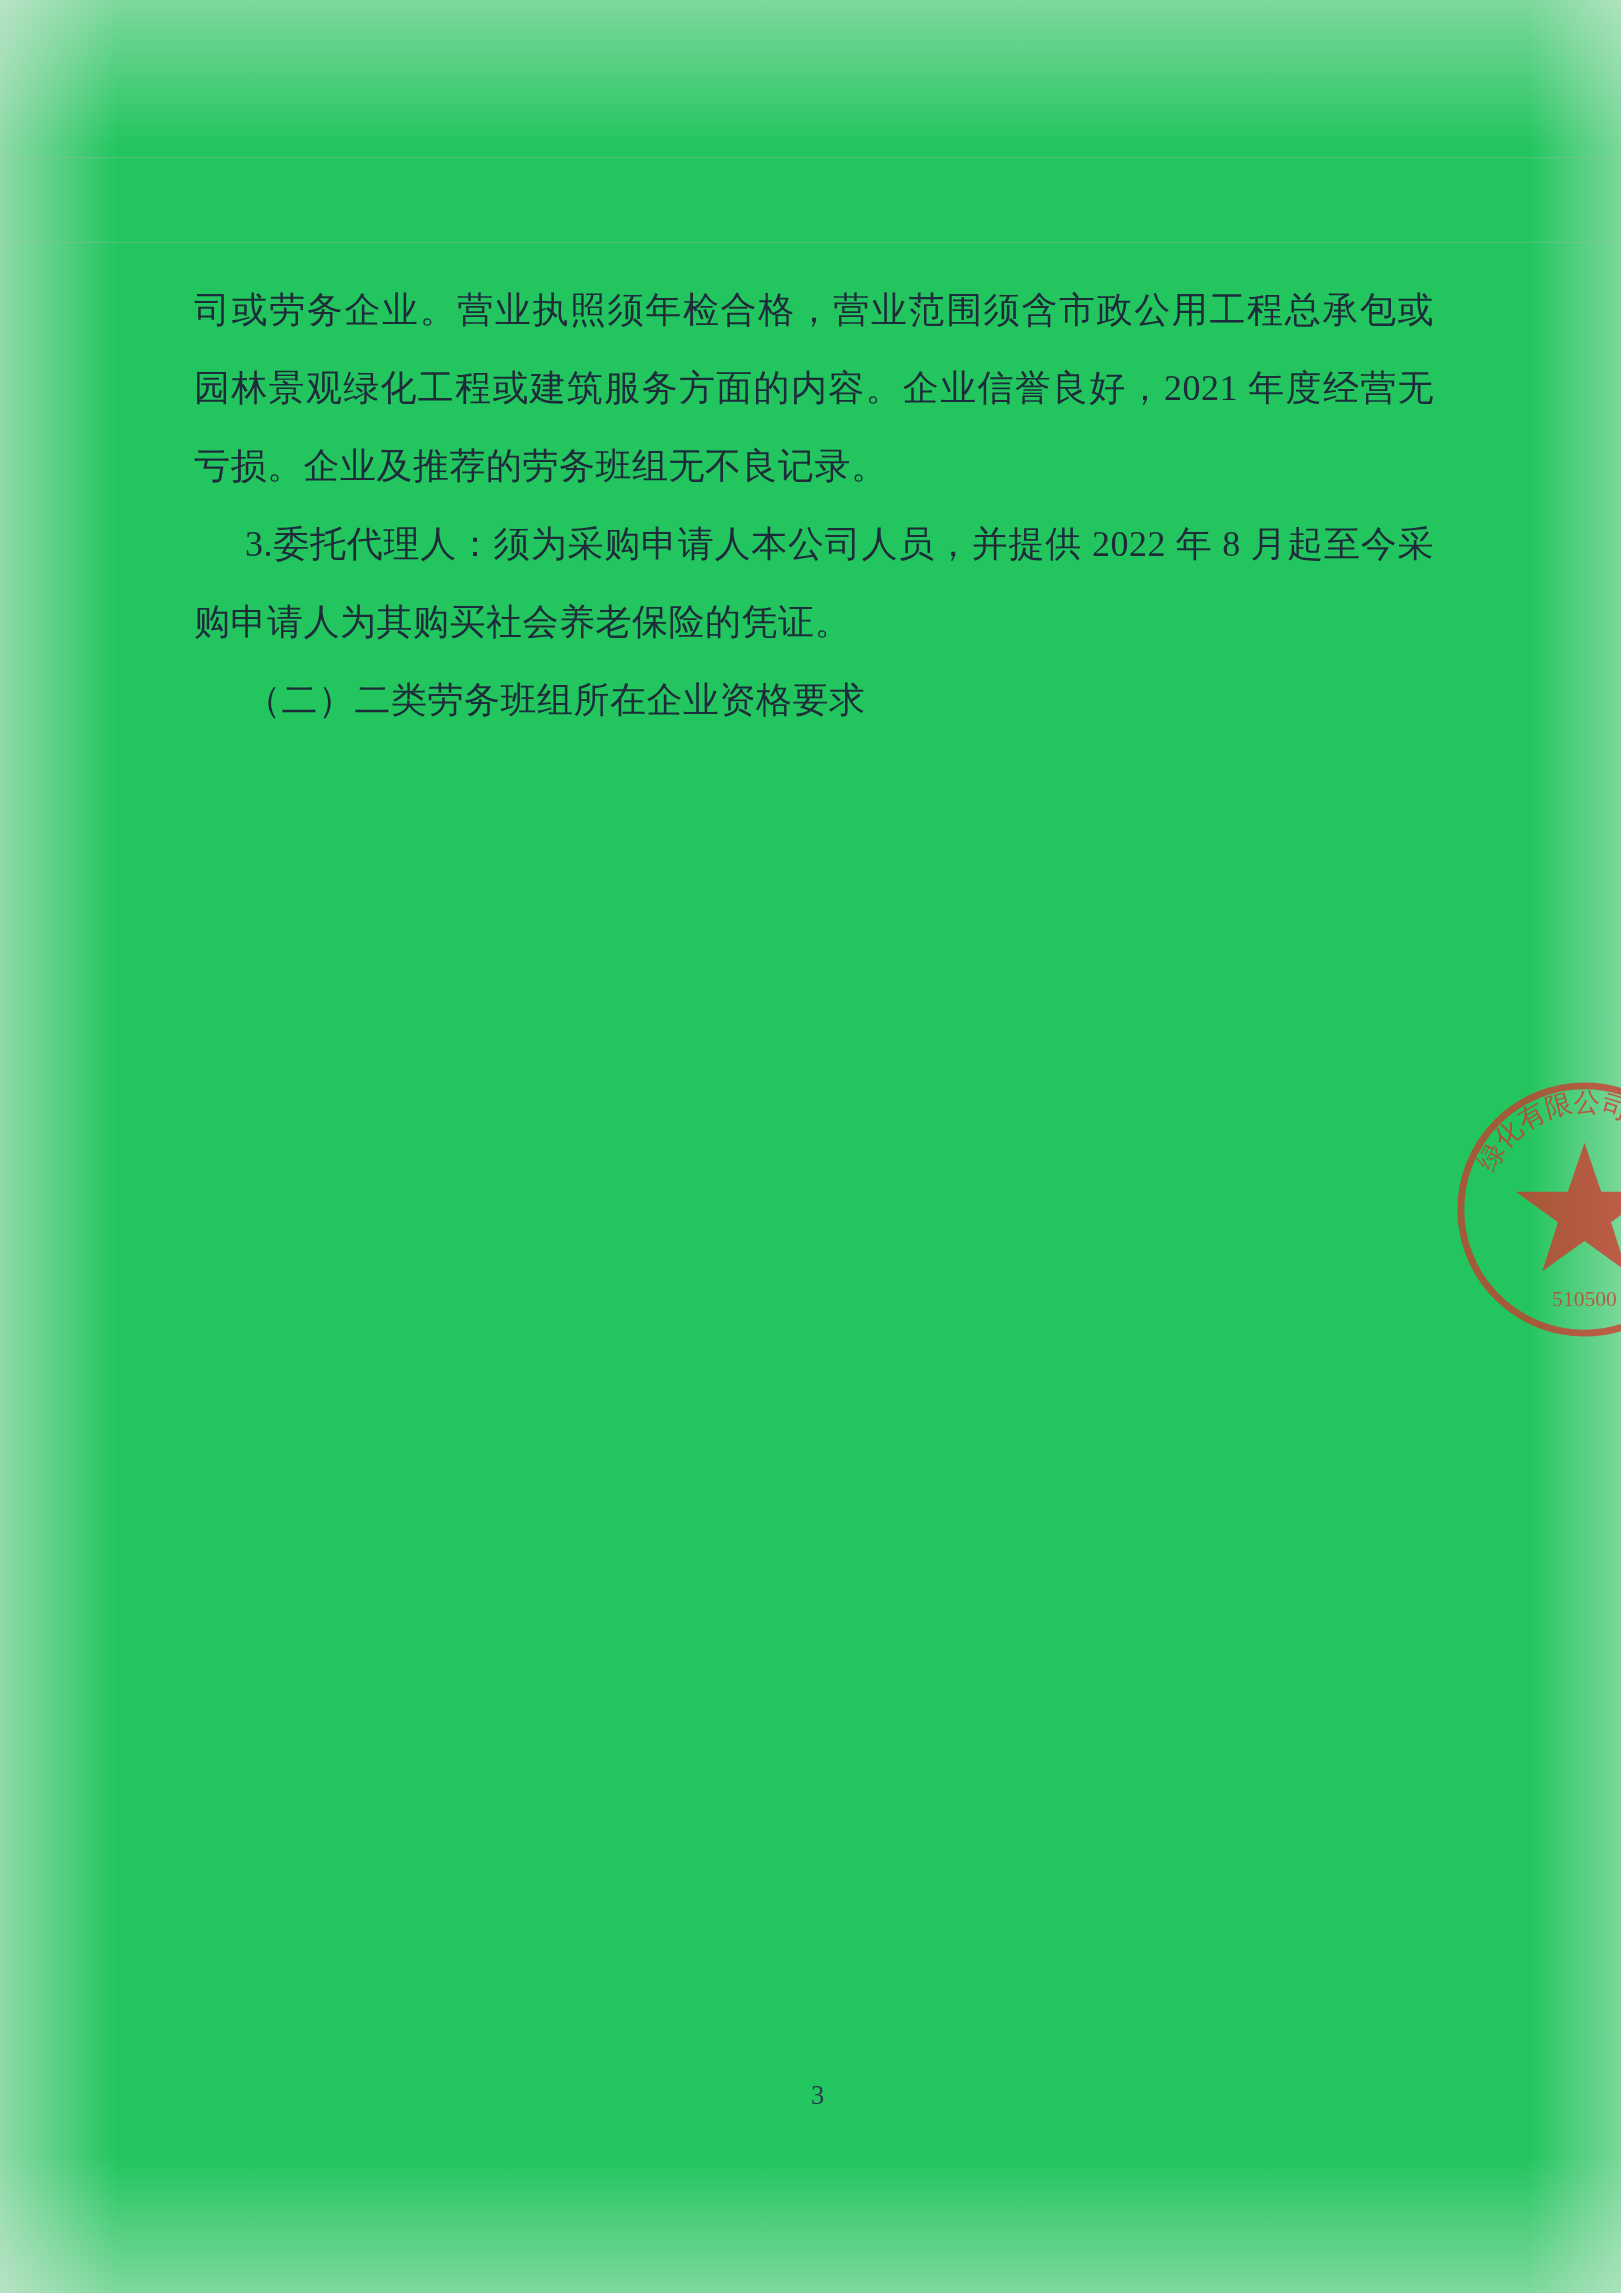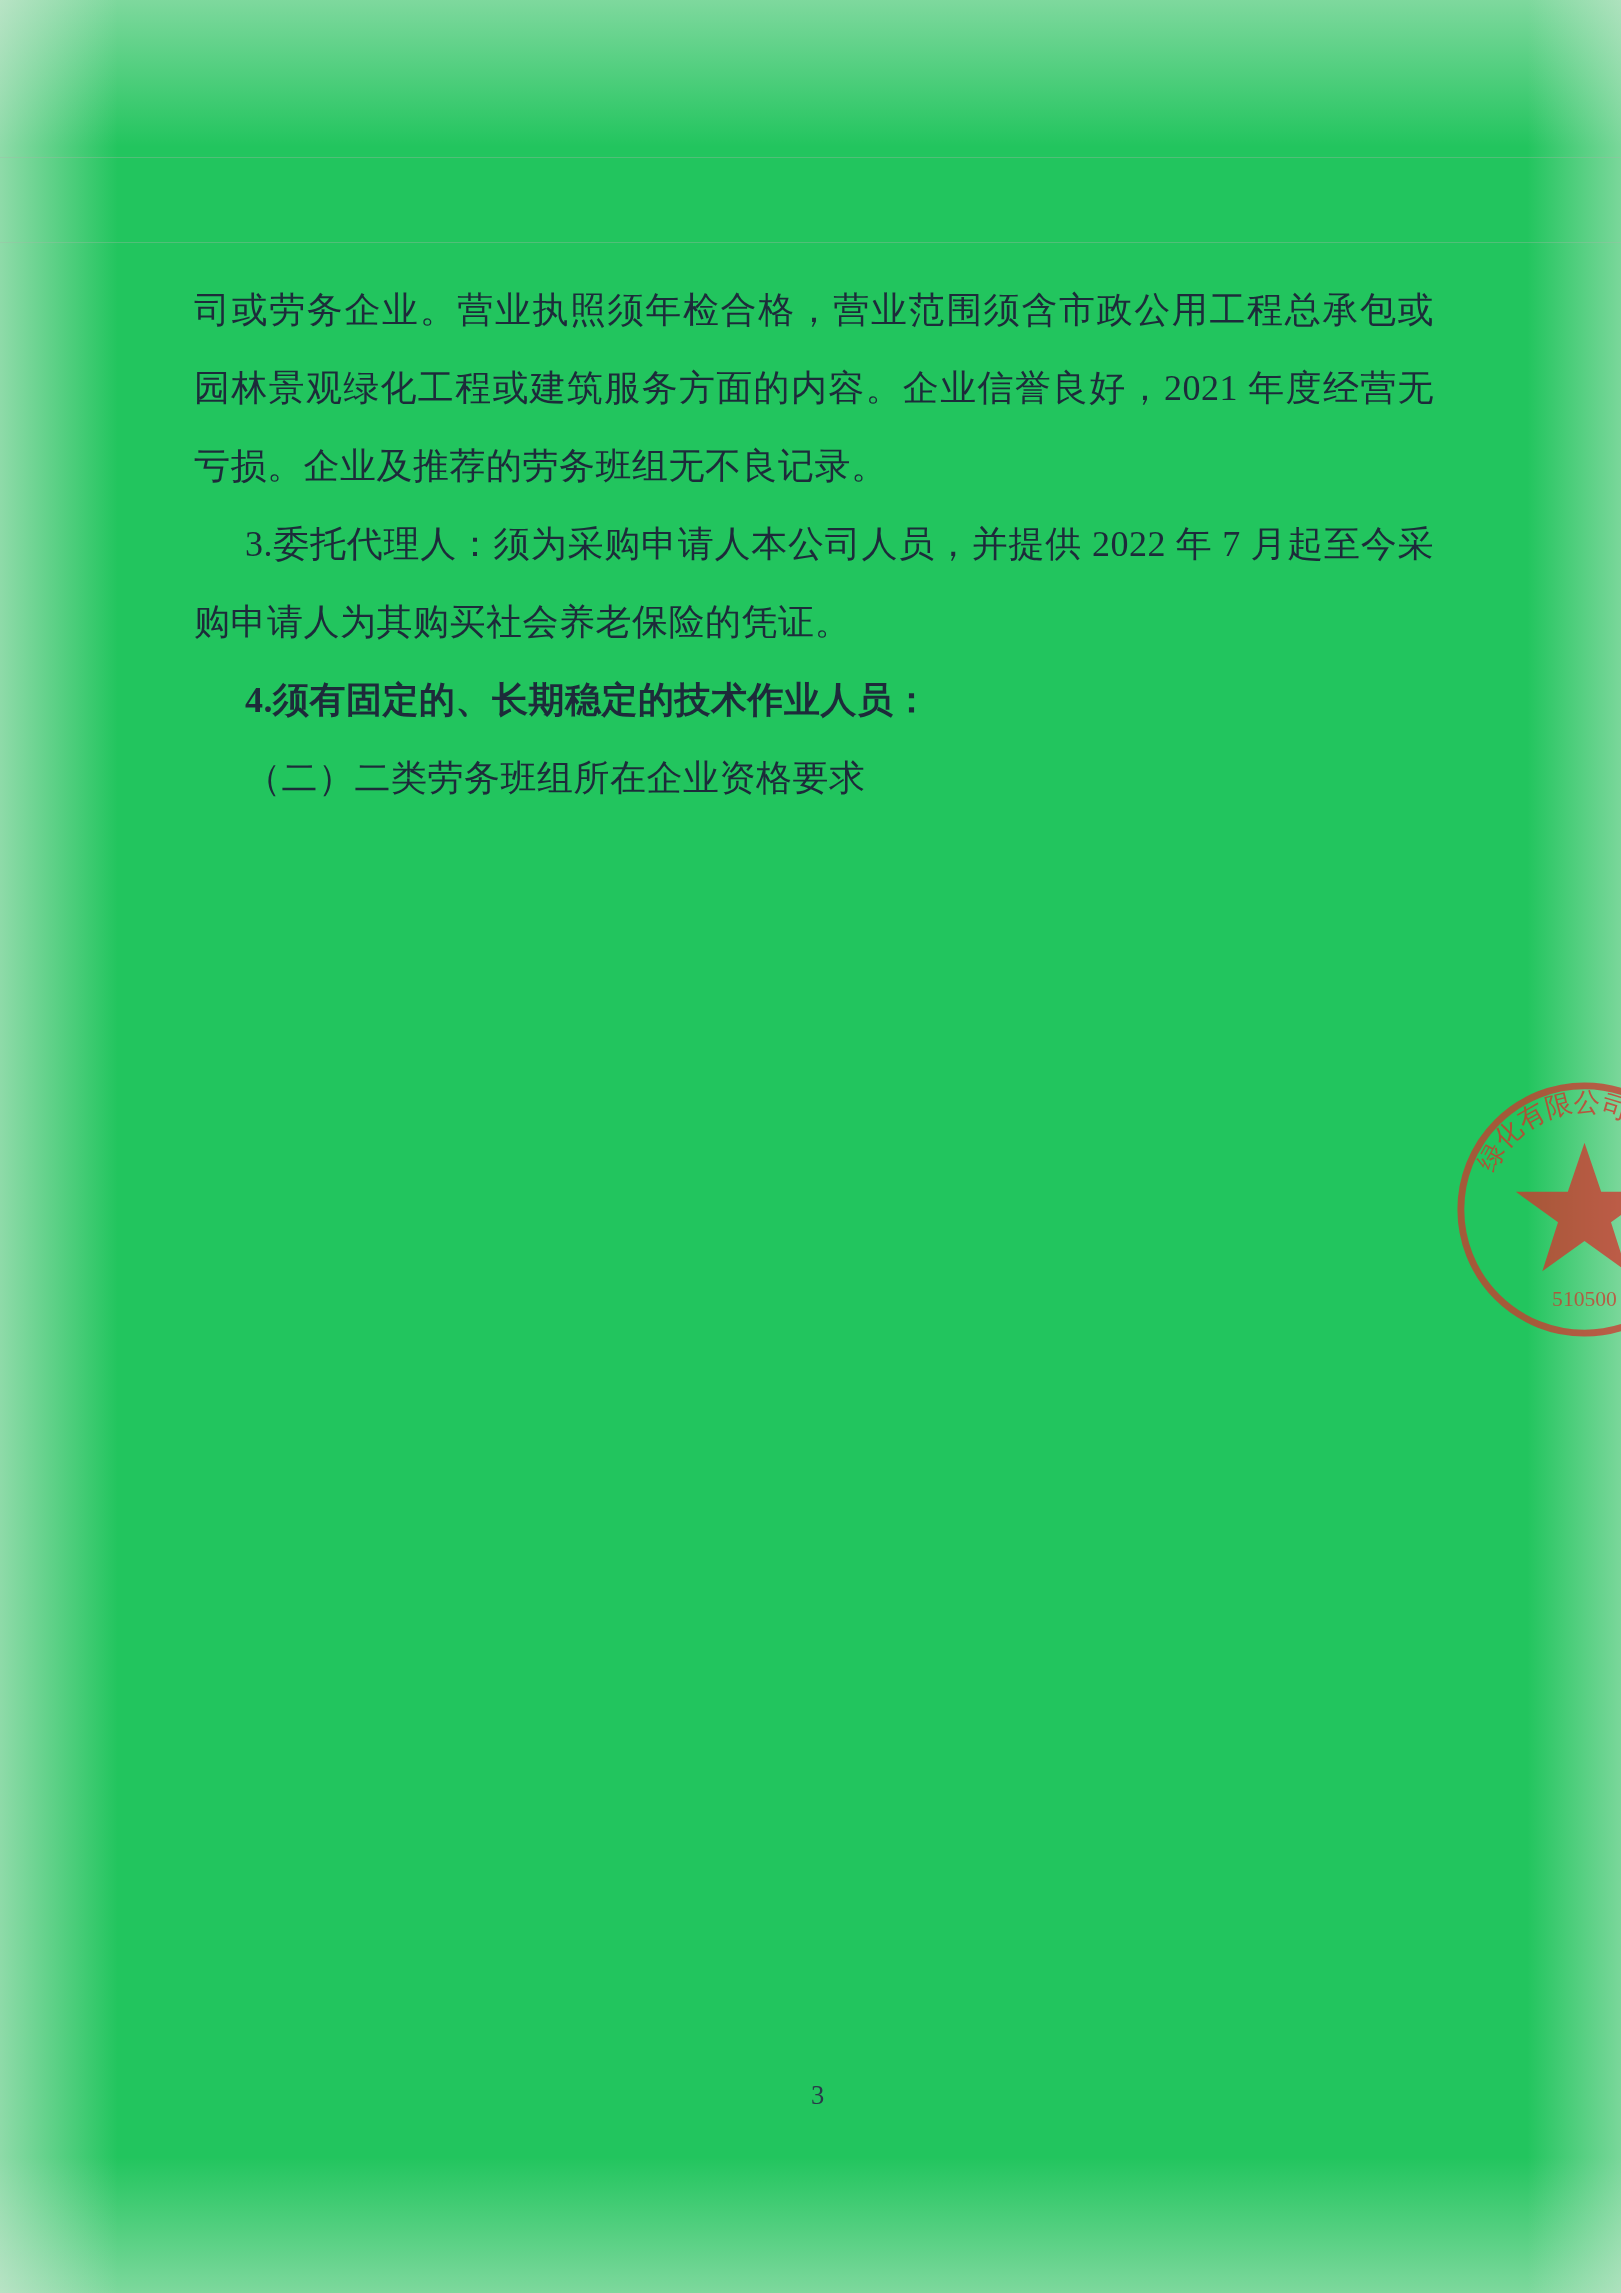--- a/index.html
+++ b/index.html
@@ -84,22 +84,21 @@
 <body>
 
 <div class="page">
 
   <div class="paper-tint"></div>
   <div class="scan-line" style="top:157px;"></div>
   <div class="scan-line" style="top:242px;"></div>
 
   <div class="text-block">
     <p class="para">司或劳务企业。营业执照须年检合格，营业范围须含市政公用工程总承包或园林景观绿化工程或建筑服务方面的内容。企业信誉良好，2021 年度经营无亏损。企业及推荐的劳务班组无不良记录。</p>
-    <p class="para indent">3.委托代理人：须为采购申请人本公司人员，并提供 2022 年 7 月起至今采购申请人为其购买社会养老保险的凭证。</p>
-    <p class="para indent bold">4.须有固定的、长期稳定的技术作业人员：</p>
+    <p class="para indent">3.委托代理人：须为采购申请人本公司人员，并提供 2022 年 8 月起至今采购申请人为其购买社会养老保险的凭证。</p>
     <p class="para indent">（二）二类劳务班组所在企业资格要求</p>
   </div>
 
   <div class="seal">
     <svg width="263" height="263" viewBox="0 0 268 268" aria-hidden="true">
       <defs>
         <path id="sealArc" d="M 34,134 A 100,100 0 1 1 234,134"></path>
       </defs>
       <circle cx="134" cy="134" r="126" fill="none" stroke="#d2342c" stroke-width="7" opacity="0.9"></circle>
       <polygon points="134,66 151,116 204,116 161,147 177,197 134,166 91,197 107,147 64,116 117,116" fill="#d2342c" opacity="0.92"></polygon>

